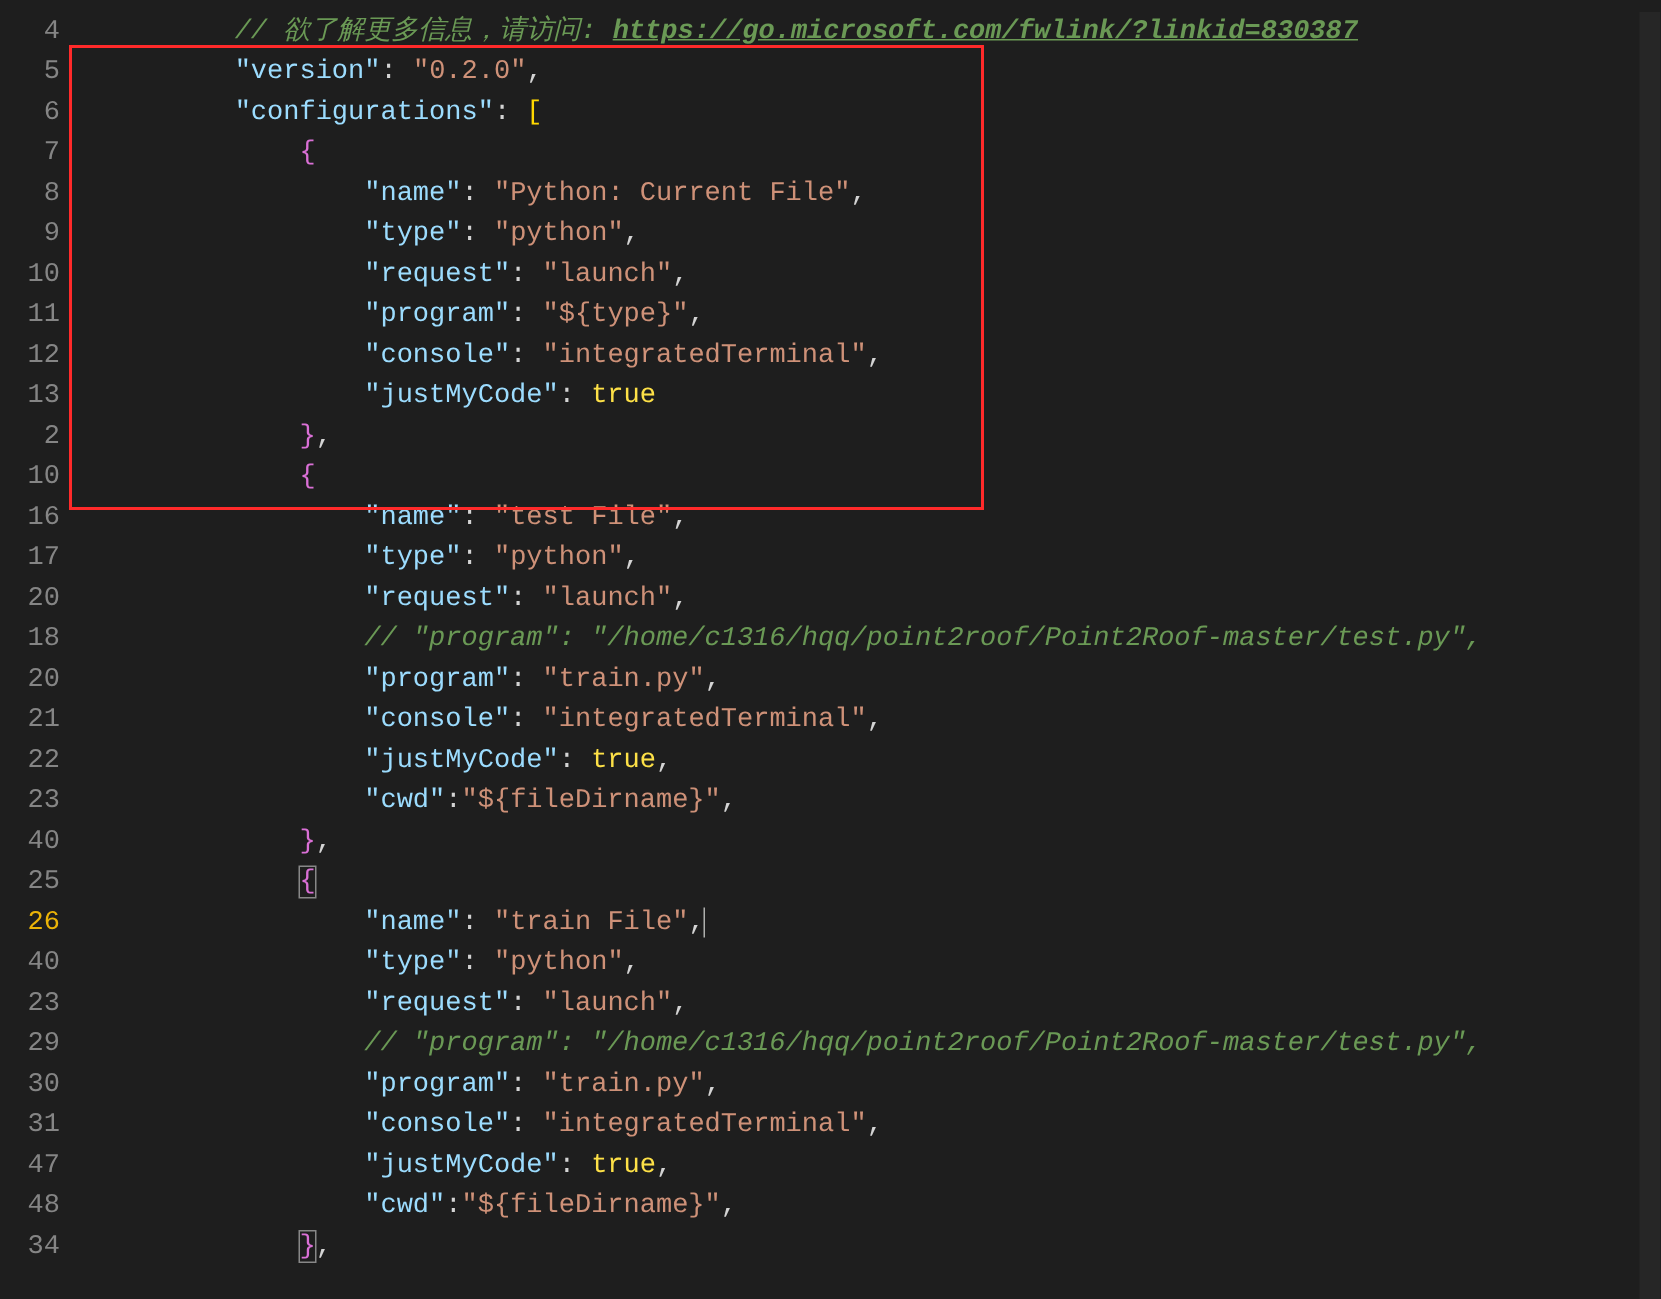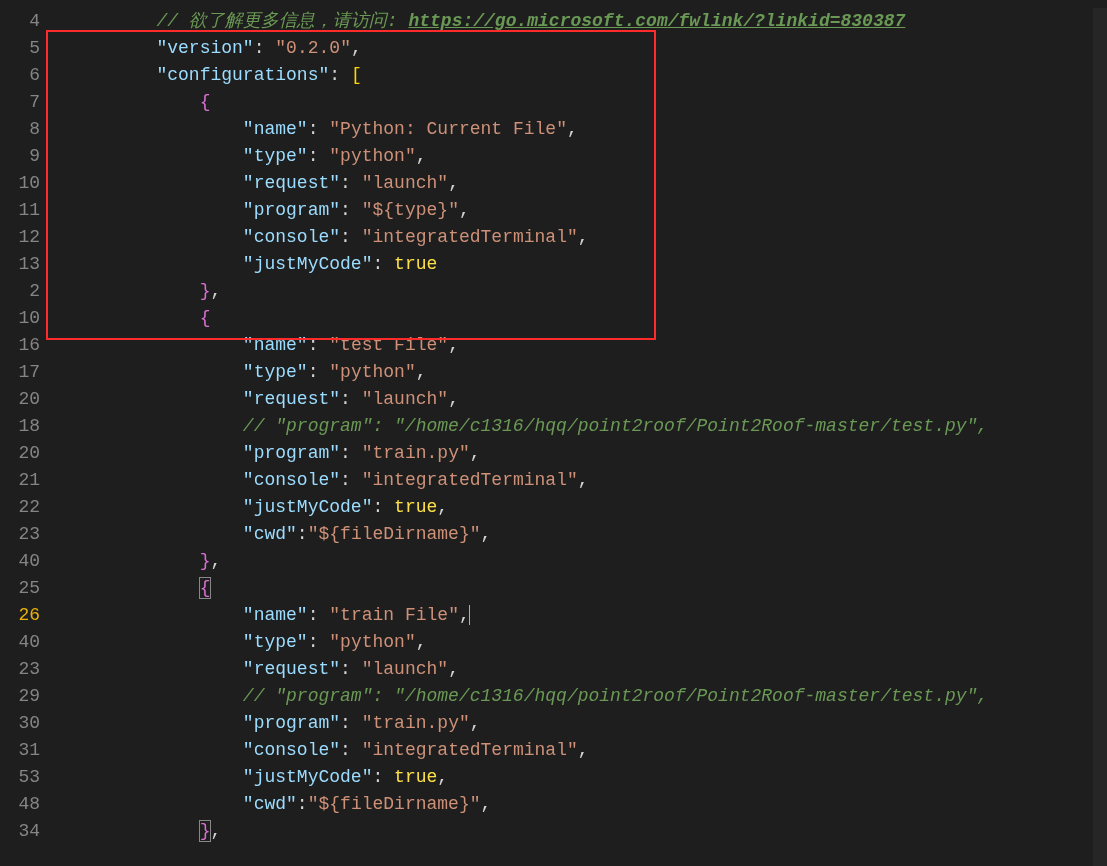--- a/index.html
+++ b/index.html
@@ -114,21 +114,21 @@
     <div class="ln">22</div>
     <div class="ln">23</div>
     <div class="ln">40</div>
     <div class="ln">25</div>
     <div class="ln active">26</div>
     <div class="ln">40</div>
     <div class="ln">23</div>
     <div class="ln">29</div>
     <div class="ln">30</div>
     <div class="ln">31</div>
-    <div class="ln">53</div>
+    <div class="ln">47</div>
     <div class="ln">48</div>
     <div class="ln">34</div>
   </div>
 
   <div class="code">
     <div class="codeline">        <span class="comment"><span>// 欲了解更多信息，请访问: </span><span class="link">https://go.microsoft.com/fwlink/?linkid=830387</span></span></div>
     <div class="codeline">        <span class="key">"<span>version</span>"</span><span class="punc">:</span> <span class="str">"<span>0.2.0</span>"</span><span class="punc">,</span></div>
     <div class="codeline">        <span class="key">"<span>configurations</span>"</span><span class="punc">:</span> <span class="brack">[</span></div>
     <div class="codeline">            <span class="brack2">{</span></div>
     <div class="codeline">                <span class="key">"<span>name</span>"</span><span class="punc">:</span> <span class="str">"<span>Python: Current File</span>"</span><span class="punc">,</span></div>

